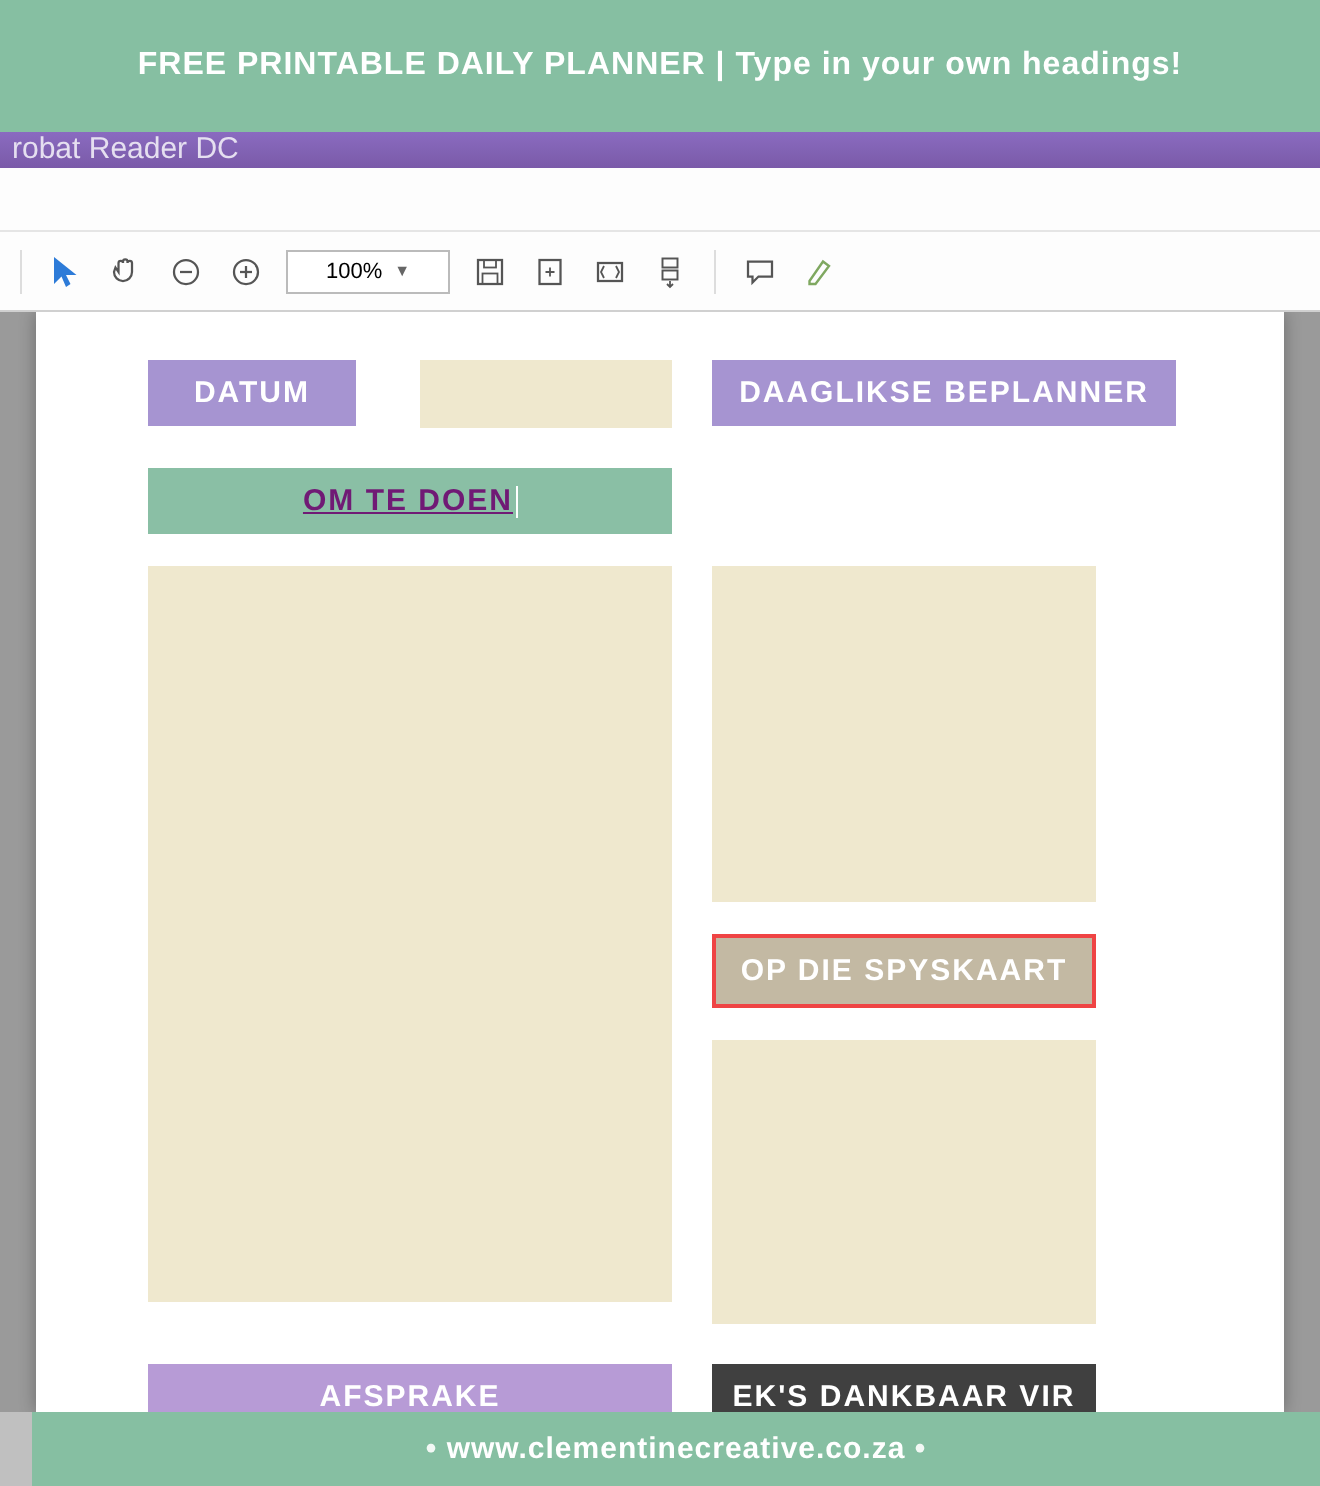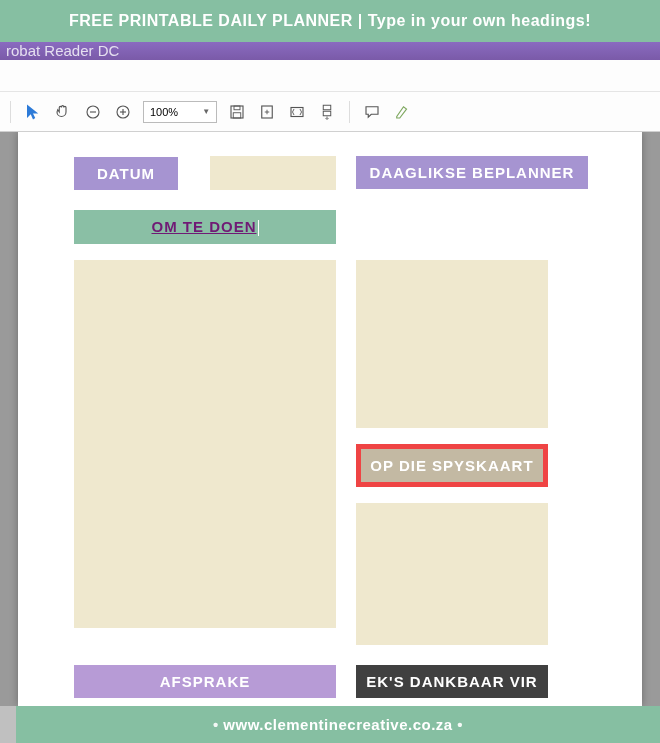--- a/index.html
+++ b/index.html
@@ -4,21 +4,21 @@
 <style>
   * { box-sizing: border-box; margin: 0; padding: 0; }
   html, body { width: 660px; height: 743px; overflow: hidden; font-family: Arial, Helvetica, sans-serif; }
   body { background: #c0c0c0; display: flex; flex-direction: column; }
 
   .top-banner {
     background: #86bfa2;
     color: #fff;
     font-weight: 700;
     text-align: center;
-    padding: 12px 8px;
+    padding: 24px 8px;
     font-size: 16px;
     letter-spacing: 0.5px;
   }
 
   .app-titlebar {
     background: #7a5aa8;
     background: linear-gradient(#8a6bc0, #7a5aa8);
     color: #e5dff0;
     font-size: 15px;
     padding: 2px 6px;
@@ -42,24 +42,24 @@
     border-bottom: 1px solid #d0d0d0;
   }
   .toolbar .sep { width:1px; height:22px; background:#ddd; margin:0 2px; }
   .toolbar .tool { width:20px; height:20px; display:flex; align-items:center; justify-content:center; color:#555; cursor:pointer; }
   .toolbar .tool svg { width:18px; height:18px; }
   .tool.active svg .arrow-fill { fill:#2d7bd8; }
   .zoom-box {
     border:1px solid #bbb;
     background:#fff;
     font-size:11px;
-    padding:2px 6px;
+    padding:2px 19px;
     display:flex;
     align-items:center;
-    gap:24px;
+    gap:6px;
     height:22px;
   }
   .zoom-box .caret { font-size:8px; color:#666; }
 
   .workspace {
     flex:1;
     background:#9a9a9a;
     display:flex;
     justify-content:center;
     overflow:hidden;
@@ -85,24 +85,24 @@
     text-align:center;
     padding:8px 6px;
     font-size:15px;
     letter-spacing:1px;
     text-transform:uppercase;
   }
   .cream { background:#efe8ce; }
   .h-purple { background:#a694d1; }
   .h-teal   { background:#8abfa5; color:#701a75;text-decoration:underline; }
   .h-lav    { background:#b79bd6; }
-  .h-tan    { background:#c3b9a3; border:5px solid #ef4444; }
+  .h-tan    { background:#c3b9a3; border:2px solid #ef4444; }
   .h-blue   { background:#404040; }
 
-  .datum-row { display:flex; gap:32px; align-items:center;border-radius:11px; }
+  .datum-row { display:flex; gap:32px; align-items:flex-start;border-radius:11px; }
   .datum-label { width:104px; }
   .datum-field { flex:1; height:34px; }
 
   .daaglikse { width:232px; }
   .gap-md { height:16px; }
   .gap-lg { height:20px; }
 
   .footer-banner {
     background:#86bfa2;
     color:#fff;

